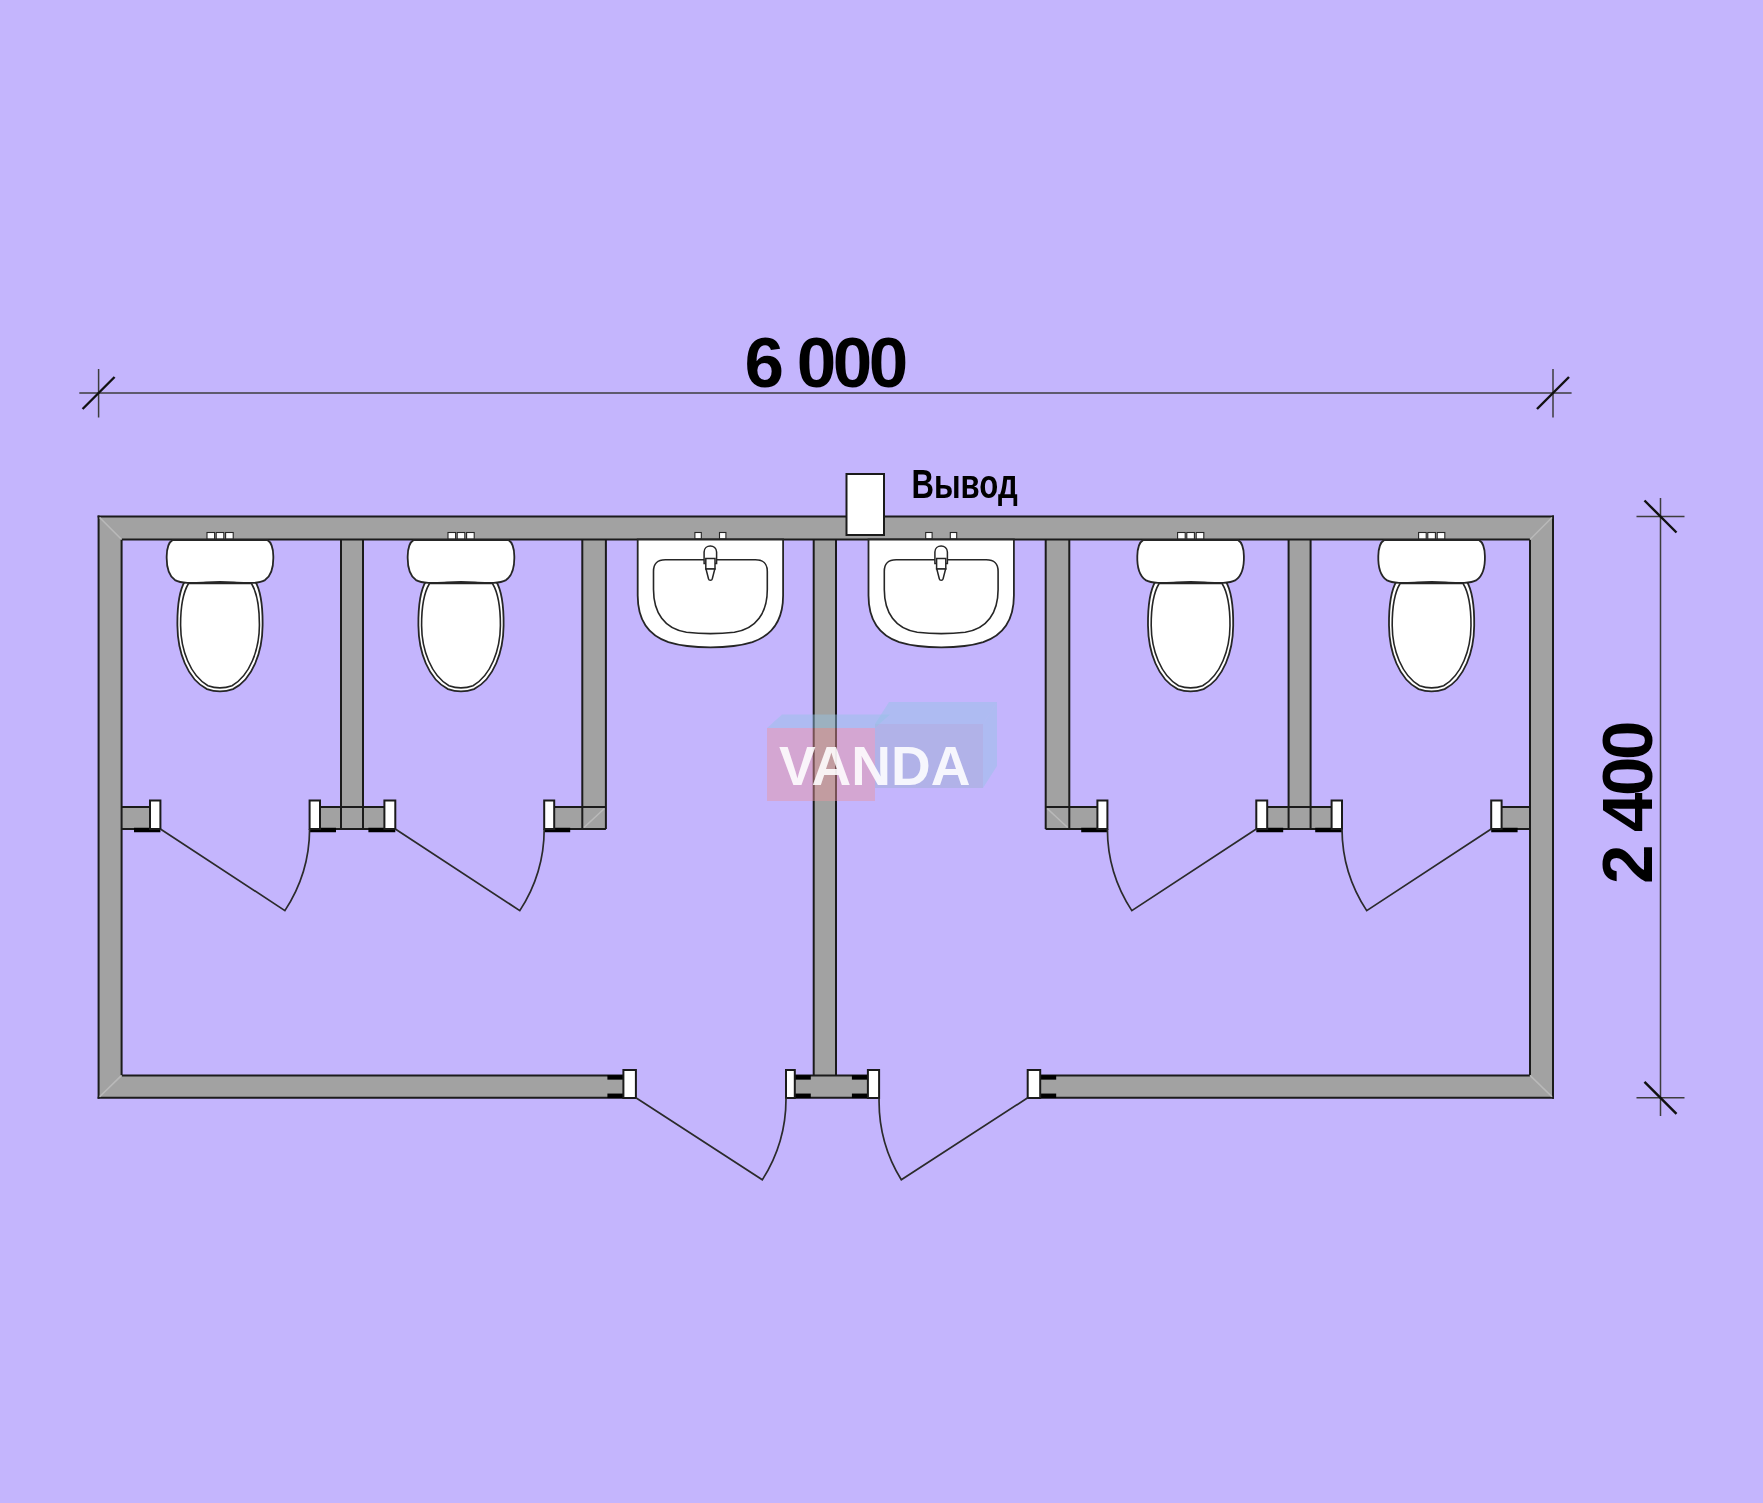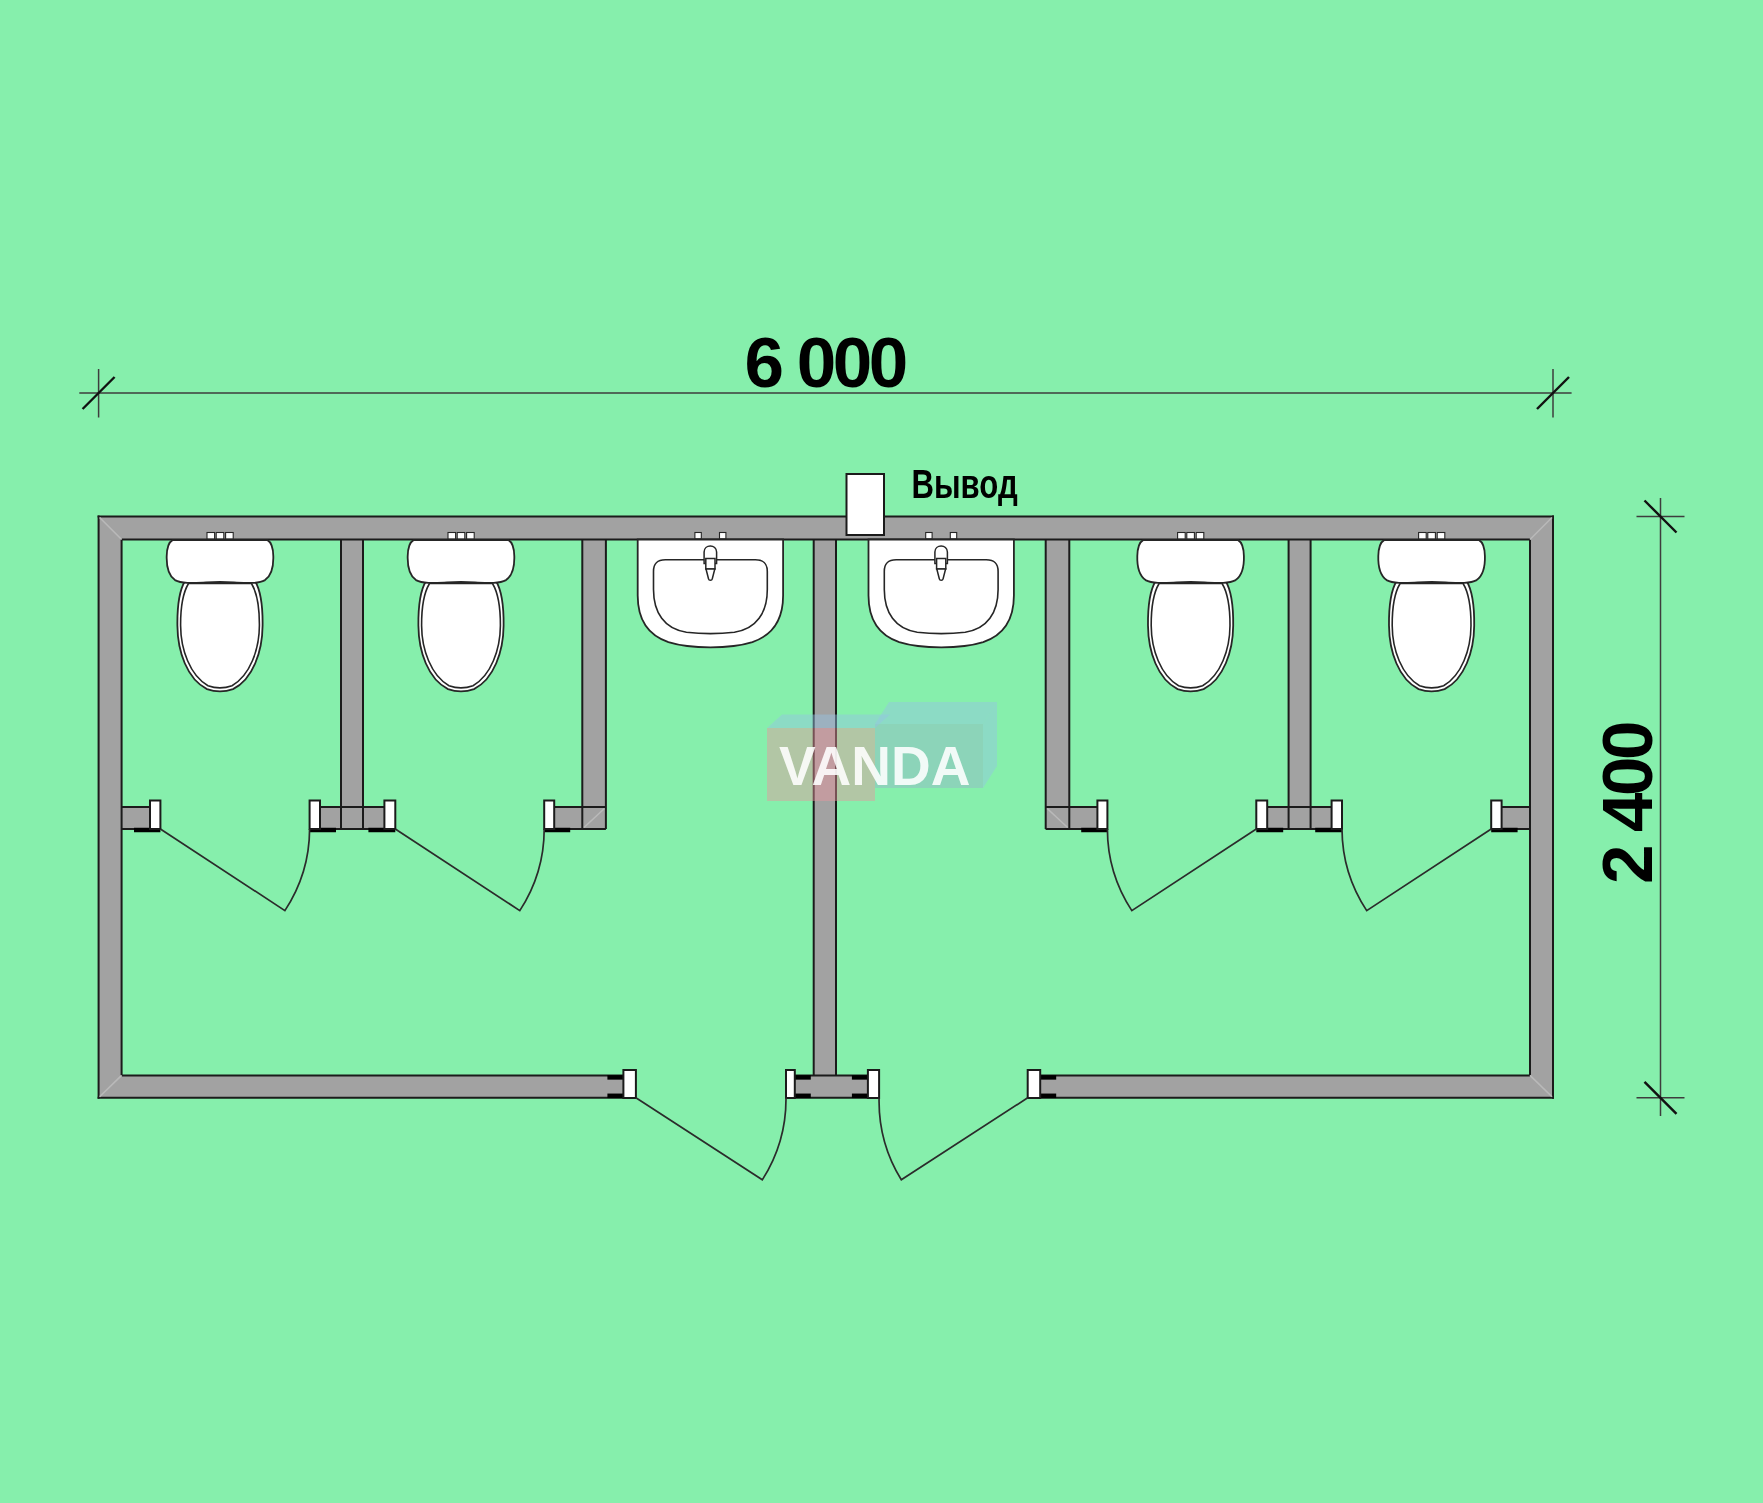--- a/index.html
+++ b/index.html
@@ -1,16 +1,16 @@
 <!DOCTYPE html>
 <html><head>
 <meta charset="utf-8">
 <style>
   html,body{margin:0;padding:0;background:#ffffff;}
-  .page{width:1763px;height:1503px;position:relative;background:#86efac;overflow:hidden;}
+  .page{width:1763px;height:1503px;position:relative;background:#c4b5fd;overflow:hidden;}
   svg{display:block;}
   text{font-family:"Liberation Sans",sans-serif;}
 </style>
 </head>
 <body>
 <div class="page">
 <svg width="1763" height="1503" viewBox="0 0 1763 1503" xmlns="http://www.w3.org/2000/svg">
 <defs>
   <g id="toilet">
 

